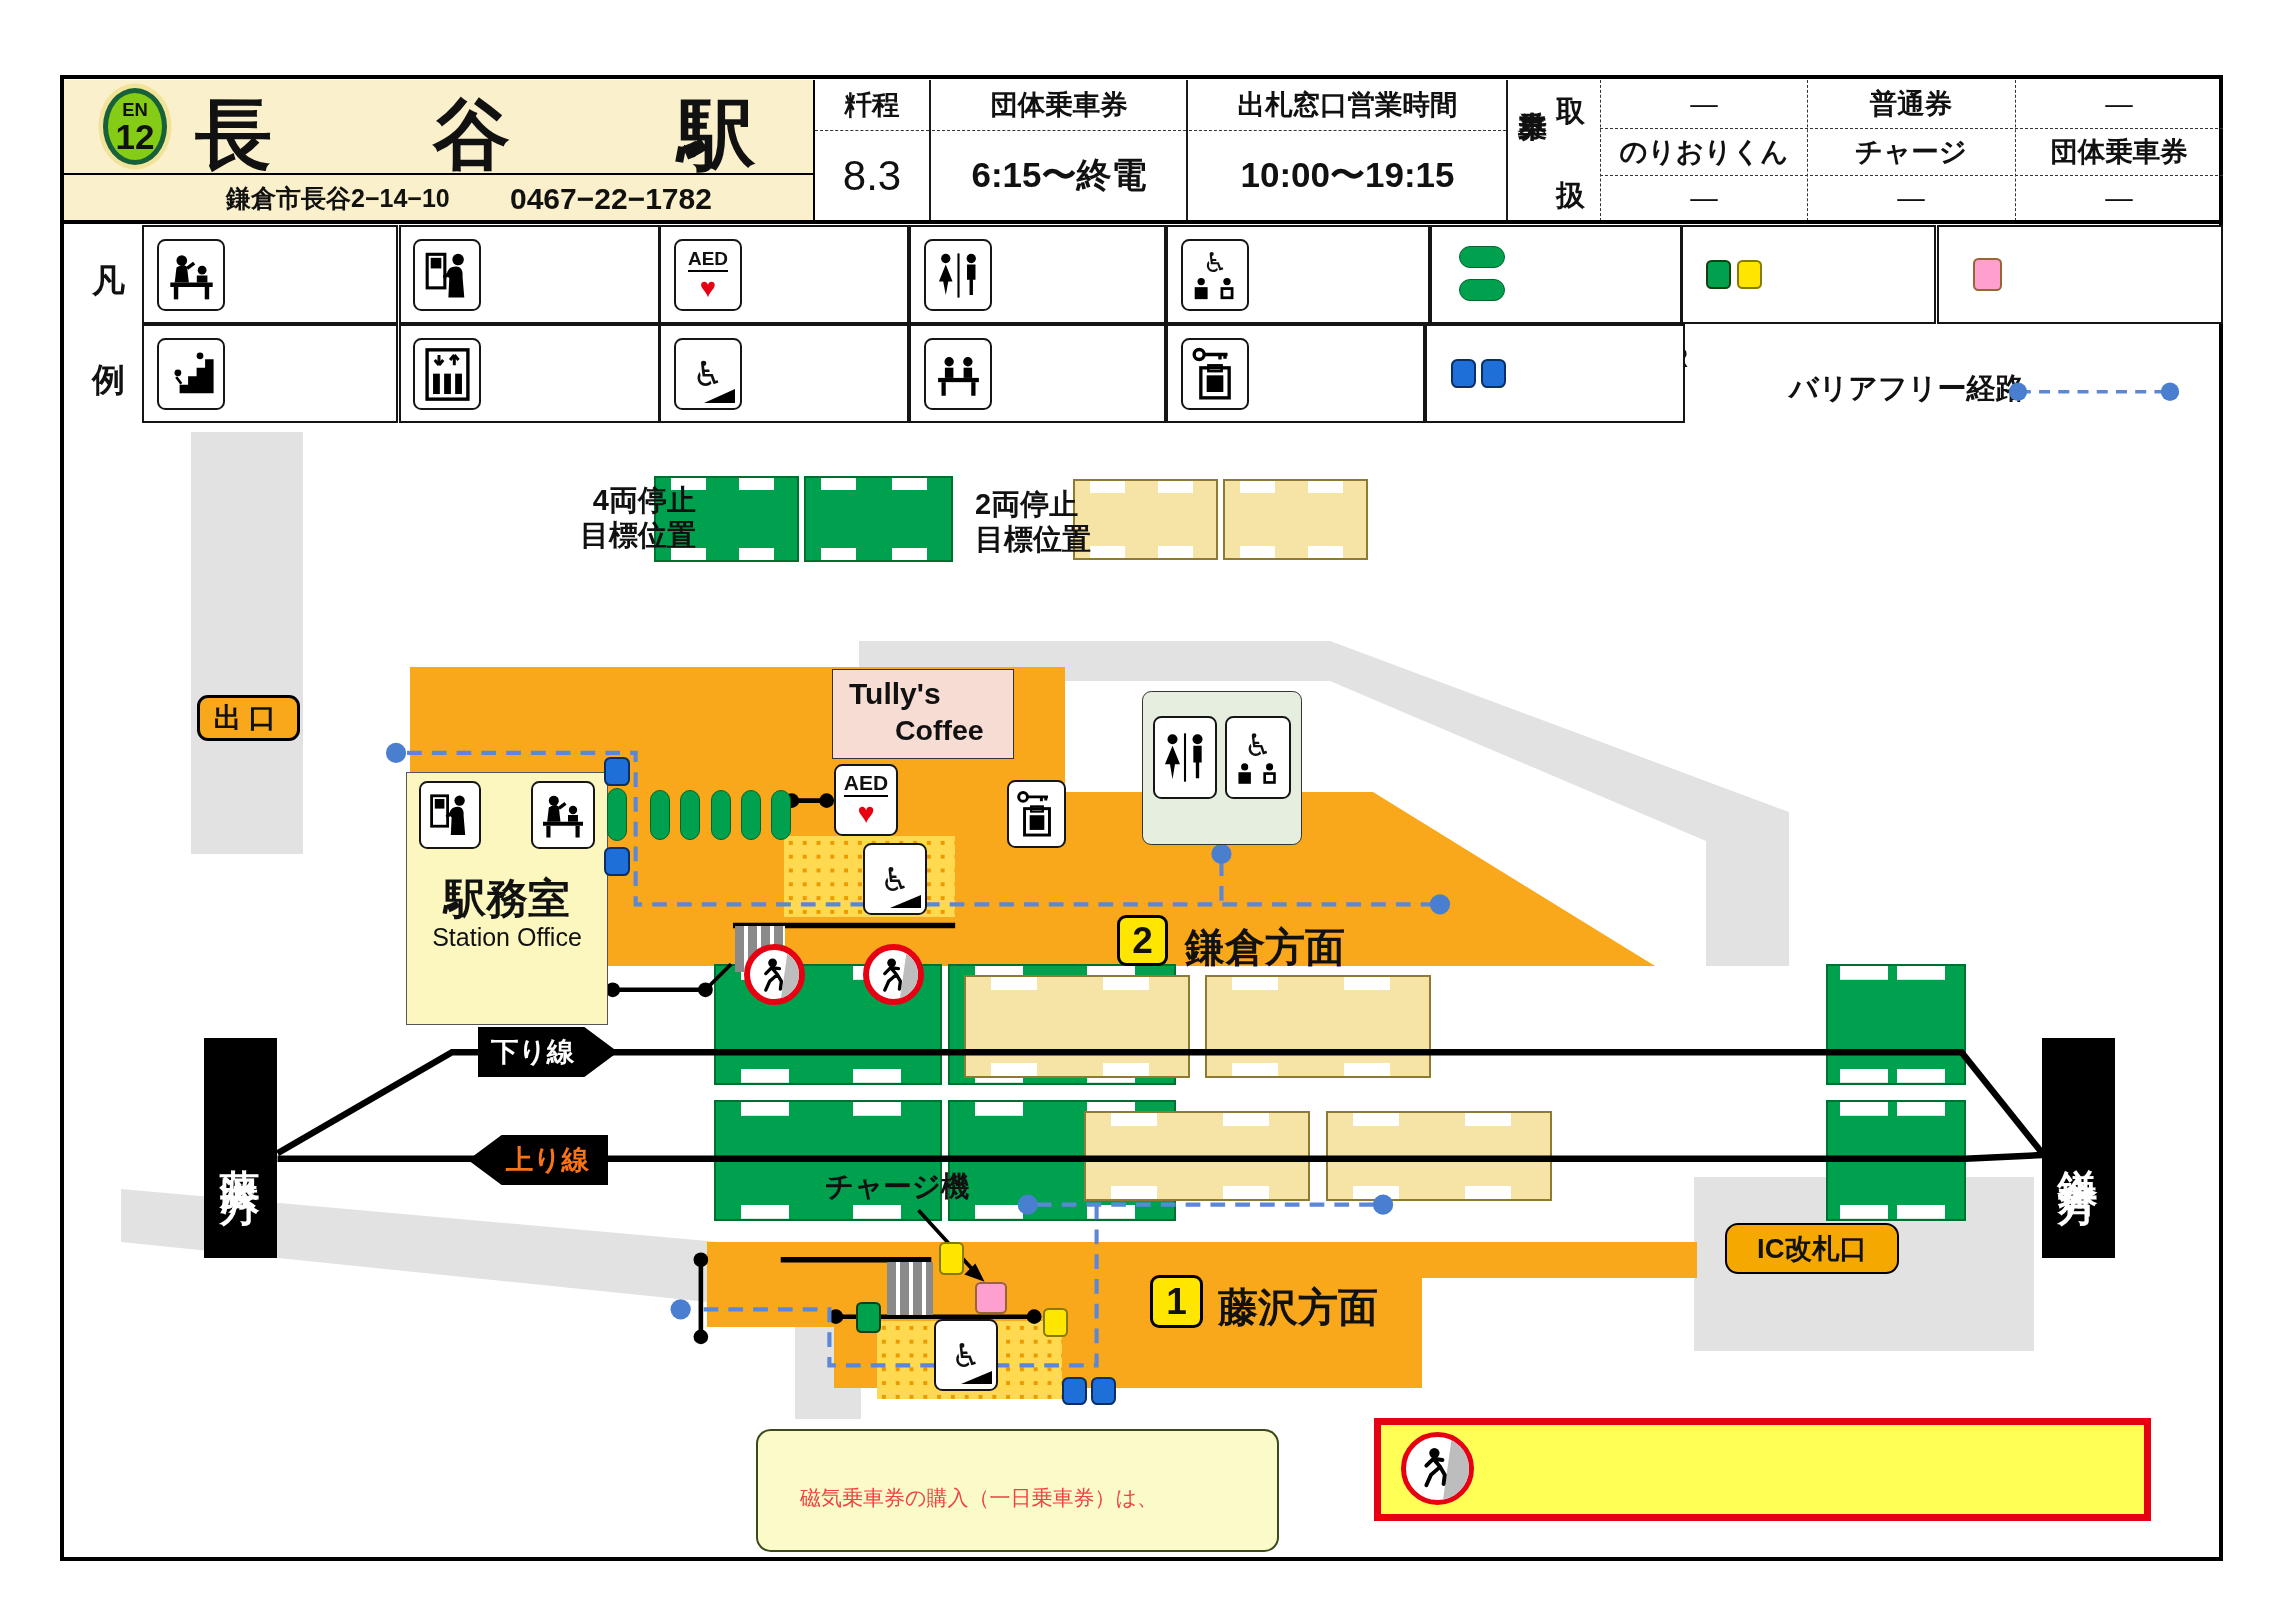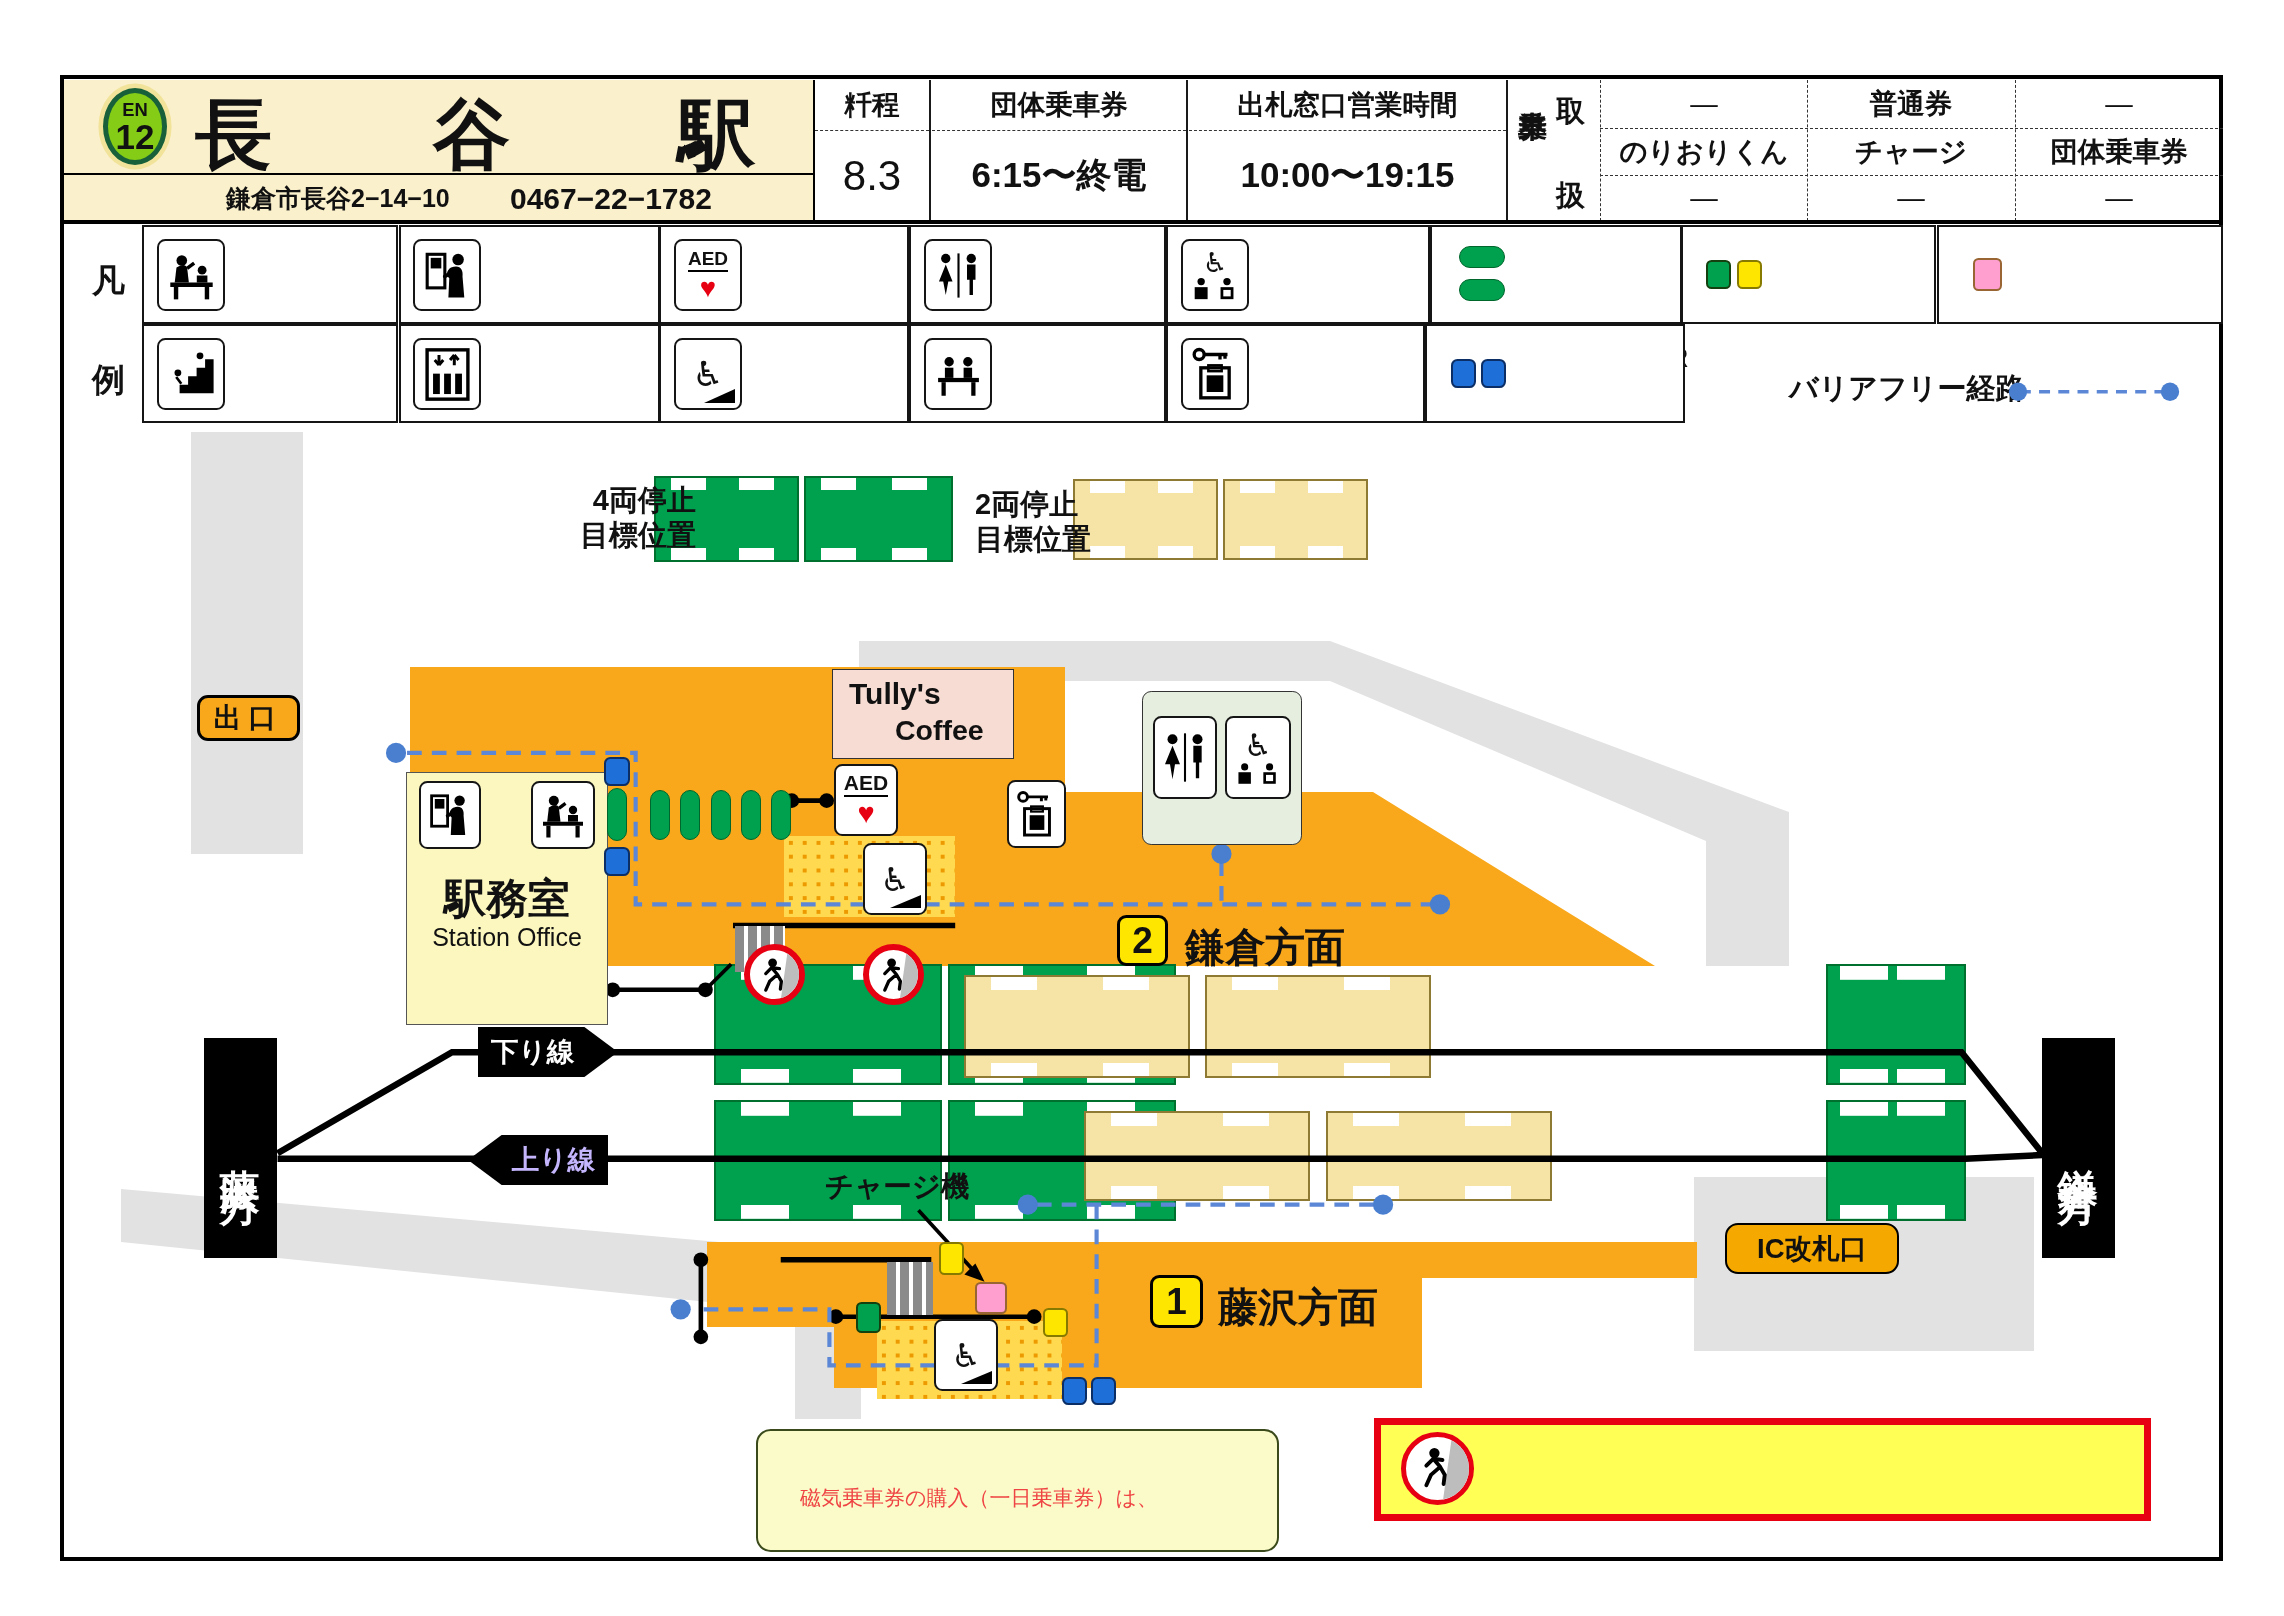--- a/index.html
+++ b/index.html
@@ -426,21 +426,21 @@
 <div class="abs" style="left:204px;top:1038px;width:73px;height:220px;background:#000;display:flex;align-items:center;justify-content:center;z-index:4;">
   <span class="vtext b" style="color:#fff;font-size:40px;letter-spacing:7.3px;">藤沢方</span>
 </div>
 <div class="abs" style="left:2042px;top:1038px;width:73px;height:220px;background:#000;display:flex;align-items:center;justify-content:center;z-index:4;">
   <span class="vtext b" style="color:#fff;font-size:40px;letter-spacing:7.3px;">鎌倉方</span>
 </div>
 <div class="abs" style="left:478px;top:1027px;width:140px;height:50px;background:#000;clip-path:polygon(0 0,76% 0,100% 50%,76% 100%,0 100%);display:flex;align-items:center;z-index:4;">
   <span class="b" style="color:#fff;font-size:27.5px;margin-left:13px;">下り線</span>
 </div>
 <div class="abs" style="left:468px;top:1135px;width:140px;height:50px;background:#000;clip-path:polygon(24% 0,100% 0,100% 100%,24% 100%,0 50%);display:flex;align-items:center;justify-content:flex-end;z-index:4;">
-  <span class="b" style="color:#c4b5fd;font-size:27.5px;margin-right:13px;">上り線</span>
+  <span class="b" style="color:#f97316;font-size:27.5px;margin-right:19px;">上り線</span>
 </div>
 
 <div class="abs b nw" style="left:825px;top:1168px;font-size:28.5px;z-index:4;">チャージ機</div>
 <div class="stairs" style="left:887px;top:1262px;width:46px;height:53px;"></div>
 <div class="ylsq" style="left:939px;top:1242px;width:25px;height:33px;z-index:4;"></div>
 <div class="ylsq" style="left:1043px;top:1308px;width:25px;height:29px;z-index:4;"></div>
 <div class="gnsq" style="left:856px;top:1302px;width:25px;height:31px;z-index:4;"></div>
 <div class="pksq" style="left:975px;top:1282px;width:32px;height:32px;z-index:4;"></div>
 <div class="ibox" style="left:934px;top:1319px;width:64px;height:72px;z-index:5;">
   <span style="font-size:33px;">♿</span>

